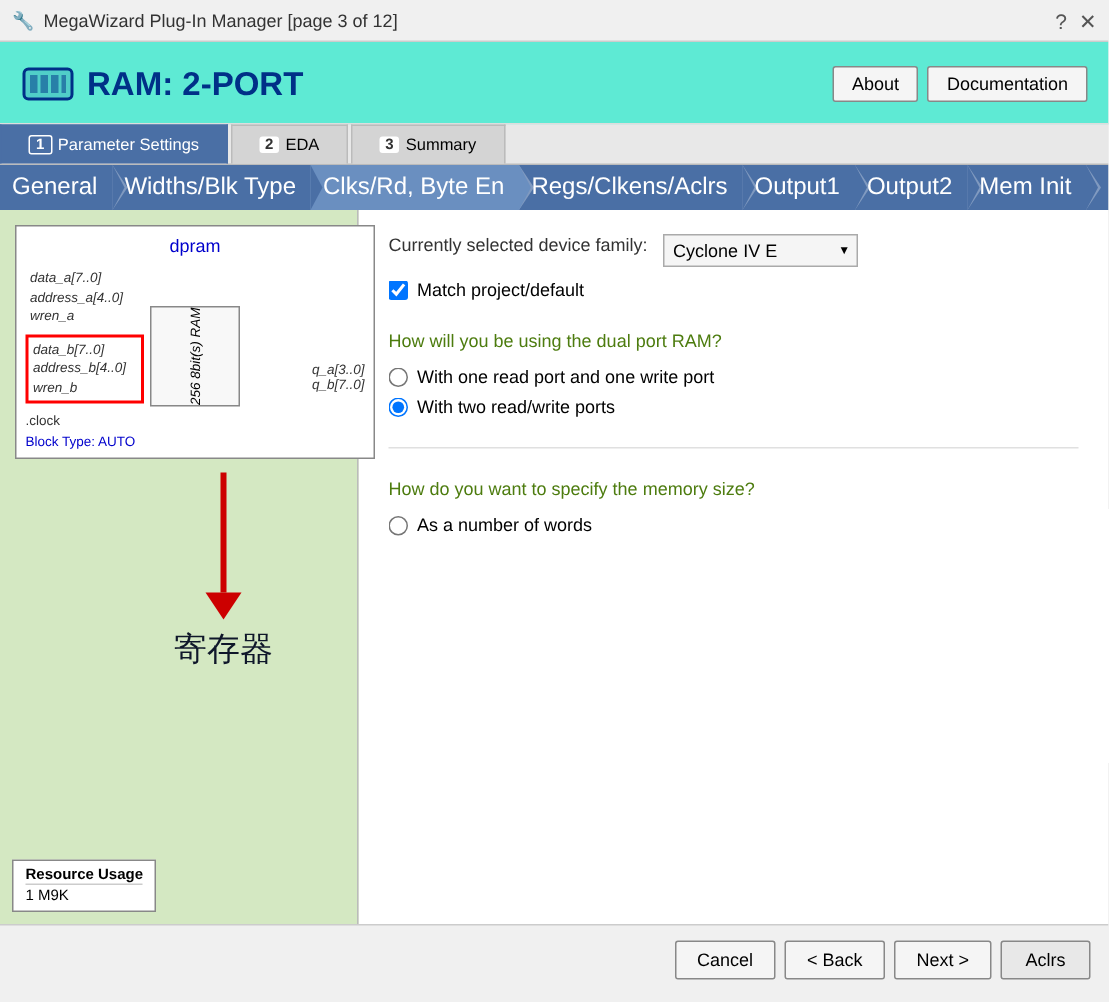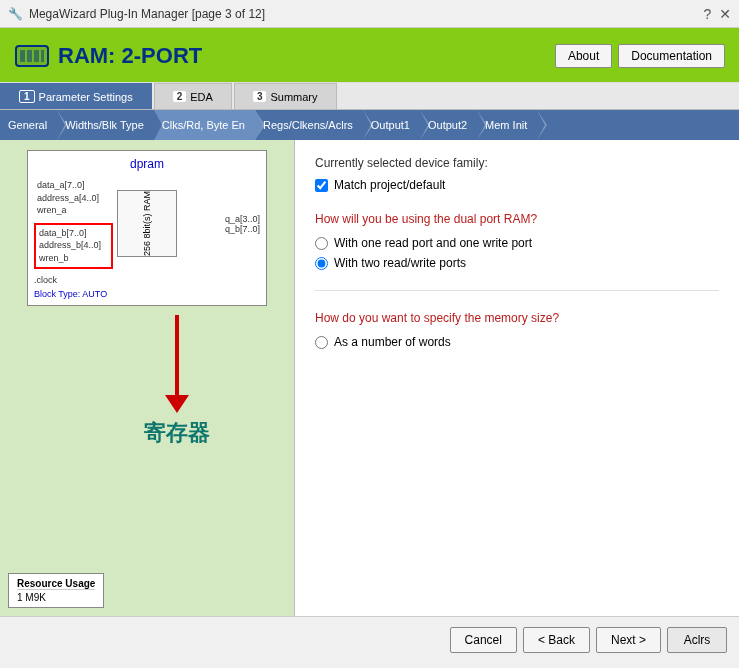--- a/index.html
+++ b/index.html
@@ -11,21 +11,21 @@
       border-bottom: 1px solid #ccc;
       display: flex; align-items: center; justify-content: space-between;
       padding: 4px 8px;
       height: 28px;
     }
     .title-bar-left { display: flex; align-items: center; gap: 6px; font-size: 12px; color: #333; }
     .title-bar-right { display: flex; gap: 8px; font-size: 14px; color: #555; cursor: pointer; }
 
     
     .header {
-      background: #84cc16;
+      background: #5eead4;
       padding: 10px 14px 8px 14px;
       display: flex; align-items: center; justify-content: space-between;
       border-bottom: 1px solid #ddd;
     }
     .header-title { font-size: 22px; font-weight: bold; color: #003087; display: flex; align-items: center; gap: 8px; }
     .header-buttons { display: flex; gap: 6px; }
     .header-btn {
       padding: 4px 12px; border: 1px solid #888; background: #f5f5f5;
       cursor: pointer; font-size: 12px; border-radius: 2px;
     }
@@ -63,21 +63,21 @@
 
     
     .breadcrumb-row {
       background: #4a6fa5;
       display: flex; align-items: center;
       padding: 0;
       height: 30px;
     }
     .breadcrumb-item {
       display: flex; align-items: center;
-      color: white; font-size: 11px;
+      color: white; font-size: 16px;
       padding: 0 10px 0 8px;
       height: 100%;
       position: relative;
       cursor: pointer;
       white-space: nowrap;
     }
     .breadcrumb-item:after {
       content: '';
       position: absolute; right: -8px; top: 0;
       border-left: 8px solid #4a6fa5;
@@ -98,43 +98,44 @@
 
     
     .main-content {
       display: flex;
       height: calc(668px - 28px - 58px - 30px - 30px - 46px);
       overflow: hidden;
     }
 
     
     .left-panel {
-      width: 295px;
+      width: 239px;
       background: #d4e8c2;
       border-right: 1px solid #bbb;
       padding: 10px;
       position: relative;
       flex-shrink: 0;
     }
 
     
     .dpram-box {
       border: 1px solid #888;
       background: white;
       width: 240px;
       margin: 0 auto;
       padding: 6px;
       position: relative;
     }
     .dpram-title { text-align: center; font-size: 12px; color: #0000cc; margin-bottom: 6px; }
 
     .ram-inner {
       display: flex;
-      align-items: center;
+      align-items: flex-end;
       gap: 4px;
+      font-style: italic;
     }
     .ram-ports-left { display: flex; flex-direction: column; gap: 2px; flex: 1; }
     .ram-center {
       display: flex; align-items: center; justify-content: center;
       width: 60px;
       border: 1px solid #888;
       background: #f8f8f8;
       position: relative;
     }
     .ram-center-text {
@@ -168,22 +169,22 @@
     }
     .arrow-head {
       width: 0; height: 0;
       border-left: 12px solid transparent;
       border-right: 12px solid transparent;
       border-top: 18px solid #cc0000;
       margin-left: 10px;
     }
     .arrow-label {
       font-size: 22px;
-      color: #0f766e;
-      font-weight: bold;
+      color: #0f172a;
+      font-weight: normal;
       margin-top: 5px;
       margin-left: 10px;
     }
 
     
     .resource-box {
       position: absolute;
       bottom: 8px; left: 8px;
       border: 1px solid #888;
       background: white;
@@ -220,21 +221,21 @@
       position: relative; display: inline-block;
     }
     .select-wrapper:after {
       content: '▼';
       font-size: 8px;
       position: absolute; right: 5px; top: 50%; transform: translateY(-50%);
       pointer-events: none;
     }
     .checkbox-row { display: flex; align-items: center; gap: 6px; margin-bottom: 20px; font-size: 12px; }
 
-    .question { font-size: 12px; color: #b91c1c; margin-bottom: 10px; }
+    .question { font-size: 12px; color: #4d7c0f; margin-bottom: 10px; }
     .radio-option { display: flex; align-items: center; gap: 6px; margin-bottom: 6px; font-size: 12px; cursor: pointer; }
     .radio-option input[type=radio] { cursor: pointer; }
     .section-divider { border: none; border-top: 1px solid #e0e0e0; margin: 20px 0; }
 
     
     .bottom-bar {
       border-top: 1px solid #ccc;
       background: #f0f0f0;
       display: flex; align-items: center; justify-content: flex-end;
       padding: 6px 12px;
@@ -367,20 +368,25 @@
 
     <div class="resource-box">
       <div class="resource-title">Resource Usage</div>
       <div>1 M9K</div>
     </div>
   </div>
 
   <div class="right-panel">
     <div class="device-family-row">
       <span class="device-label">Currently selected device family:</span>
+      <div class="select-wrapper">
+        <select class="device-select">
+          <option>Cyclone IV E</option>
+        </select>
+      </div>
     </div>
     <div class="checkbox-row">
       <input type="checkbox" id="matchCb" checked="" style="">
       <label for="matchCb">Match project/default</label>
     </div>
 
     <p class="question">How will you be using the dual port RAM?</p>
     <div class="radio-option">
       <input type="radio" name="portMode" id="r1" style="">
       <label for="r1">With one read port and one write port</label>

